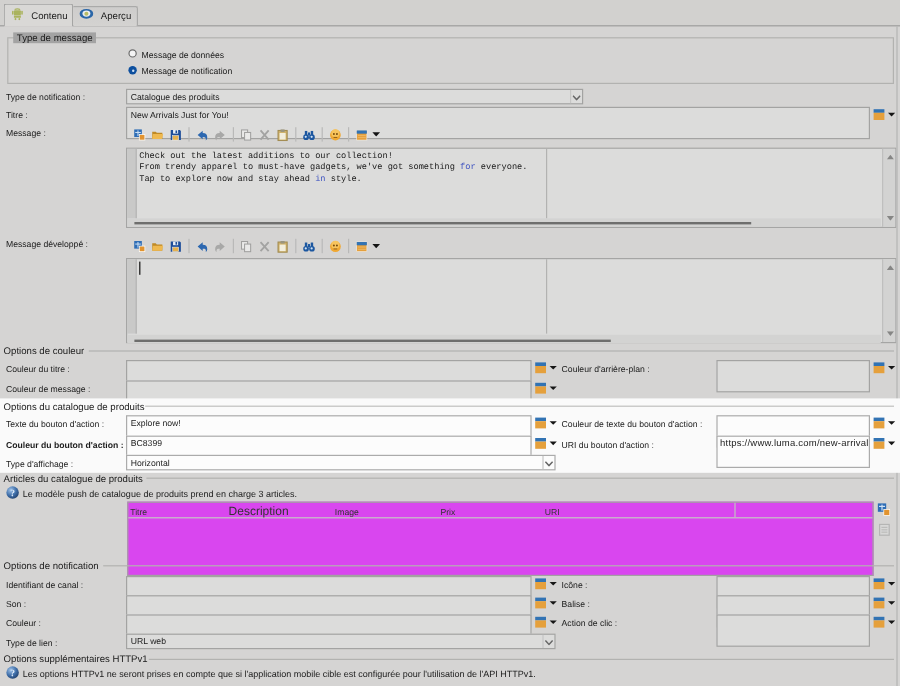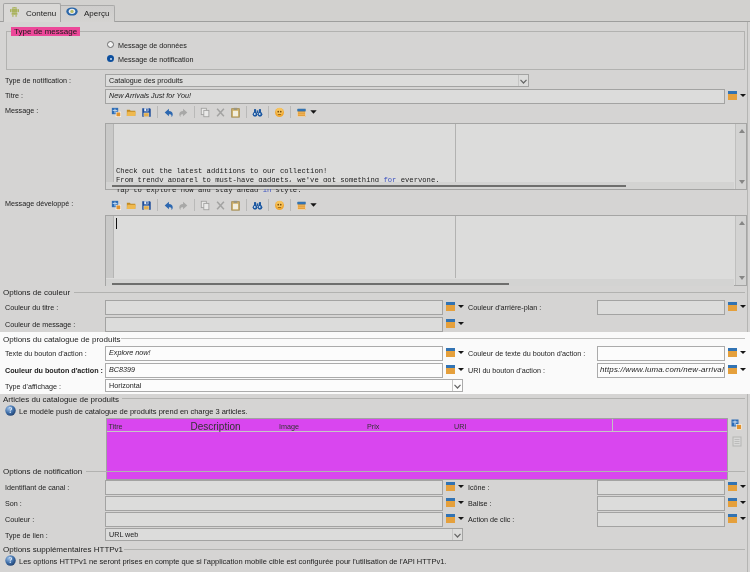--- a/index.html
+++ b/index.html
@@ -1,37 +1,37 @@
 <!DOCTYPE html>
 <html><head>
 <meta charset="utf-8">
 <style>
   html,body{margin:0;padding:0;}
   body{width:750px;height:572px;overflow:hidden;background:#d5d4d3;
        font-family:"Liberation Sans",sans-serif;font-size:8px;color:#1b1b1b;
        position:relative;-webkit-font-smoothing:antialiased;}
   .abs{position:absolute;}
   .lbl{position:absolute;font-size:7.2px;color:#1b1b1b;white-space:nowrap;line-height:9px;}
-  .inp{position:absolute;box-sizing:border-box;height:15px;background:#dcdcdb;
-       border:1px solid #a3a3a2;font-size:7.2px;line-height:12px;padding:0 3px;white-space:nowrap;overflow:hidden;font-style:italic;}
+  .inp{position:absolute;box-sizing:border-box;height:27px;background:#dcdcdb;
+       border:1px solid #a3a3a2;font-size:7.2px;line-height:12px;padding:0 3px;white-space:nowrap;overflow:hidden;}
   .winp{background:#fcfcfc;border:1px solid #ababab;}
   .combo{position:absolute;box-sizing:border-box;height:13px;background:#dcdcdb;border:1px solid #a3a3a2;
         font-size:7.2px;line-height:12px;padding:0 3px;white-space:nowrap;}
   .chev{position:absolute;right:0;top:0;bottom:0;width:9px;border-left:1px solid #c6c6c5;
         color:#555;text-align:center;}
   .chev svg{display:block;margin:4px auto 0;}
   .grpline{position:absolute;height:1px;background:#b2b2b0;}
   .g8{font-size:8px;}
   .i75{font-size:7.5px;}
   .picker{position:absolute;width:9px;height:9px;}
   .picker .b1{position:absolute;left:0;top:0;width:9px;height:3px;background:#3273b3;}
   .picker .b2{position:absolute;left:0;top:3px;width:9px;height:6px;background:#e5a03c;}
   .ptri{position:absolute;width:0;height:0;border-left:3px solid transparent;
         border-right:3px solid transparent;border-top:3.5px solid #161616;}
-  .mono{font-family:"Liberation Mono",monospace;font-size:7.2px;line-height:9.3px;color:#191919;white-space:pre;margin-top:40px;}
+  .mono{font-family:"Liberation Mono",monospace;font-size:7.2px;line-height:9.3px;color:#191919;white-space:pre;}
   .sep{width:1px;height:12px;background:#b9b9b8;margin:0 3px;}
   .tbtn{width:15px;height:14px;display:flex;align-items:center;justify-content:center;}
 </style>
 </head>
 <body>
 
 <div class="abs" style="left:0;top:0;width:750px;height:22px;background:#d2d1cf;"></div>
 <div class="abs" style="left:0;top:21px;width:750px;height:1px;background:#9e9e9d;"></div>
 <div class="abs" style="left:4px;top:21px;width:56px;height:1px;background:#d7d6d4;"></div>
 
@@ -53,30 +53,30 @@
 <svg class="abs" style="left:66px;top:7px;" width="12" height="9" viewBox="0 0 12 9">
   <ellipse cx="6" cy="4.5" rx="5.7" ry="4.1" fill="#2a66a8"></ellipse>
   <ellipse cx="6" cy="4.3" rx="3.3" ry="2.6" fill="#e9edf2"></ellipse>
   <circle cx="6" cy="4.4" r="1.7" fill="#b9bd66"></circle>
 </svg>
 <div class="lbl g8" style="left:84px;top:9px;">Aperçu</div>
 
 <div class="abs" style="left:747px;top:22px;width:1px;height:550px;background:#b5b5b3;"></div>
 
 <div class="abs" style="left:6px;top:31px;width:739px;height:39px;border:1px solid #b2b2b0;box-sizing:border-box;"></div>
-<div class="lbl g8" style="left:11px;top:27px;background:#ec4899;padding:0 3px;">Type de message</div>
+<div class="lbl g8" style="left:11px;top:27px;background:#a3a3a3;padding:0 3px;">Type de message</div>
 
 <div class="abs" style="left:107px;top:41px;width:7px;height:7px;border:1px solid #6b6b6b;border-radius:50%;background:#f4f4f4;box-sizing:border-box;"></div>
 <div class="lbl" style="left:118px;top:41px;">Message de données</div>
 <div class="abs" style="left:107px;top:55px;width:7px;height:7px;border-radius:50%;background:#0d4f9e;box-sizing:border-box;"></div>
 <div class="abs" style="left:109.5px;top:57.5px;width:2px;height:2px;border-radius:50%;background:#cfe0f2;"></div>
 <div class="lbl" style="left:118px;top:55px;">Message de notification</div>
 
 <div class="lbl" style="left:5px;top:76px;">Type de notification :</div>
-<div class="combo" style="left:105px;top:74px;width:424px;">Catalogue des produits
+<div class="combo" style="left:105px;top:74px;width:381px;">Catalogue des produits
   <div class="chev">
       <svg width="7" height="5" viewBox="0 0 7 5">
         <path d="M0.5 0.8 L3.5 4 L6.5 0.8" fill="none" stroke="#666" stroke-width="1.2"></path>
       </svg>
     </div>
 </div>
 
 <div class="lbl" style="left:5px;top:91px;">Titre :</div>
 <div class="inp" style="left:105px;top:89px;width:620px;">New Arrivals Just for You!</div>
 <div class="picker" style="left:728px;top:91px;">

